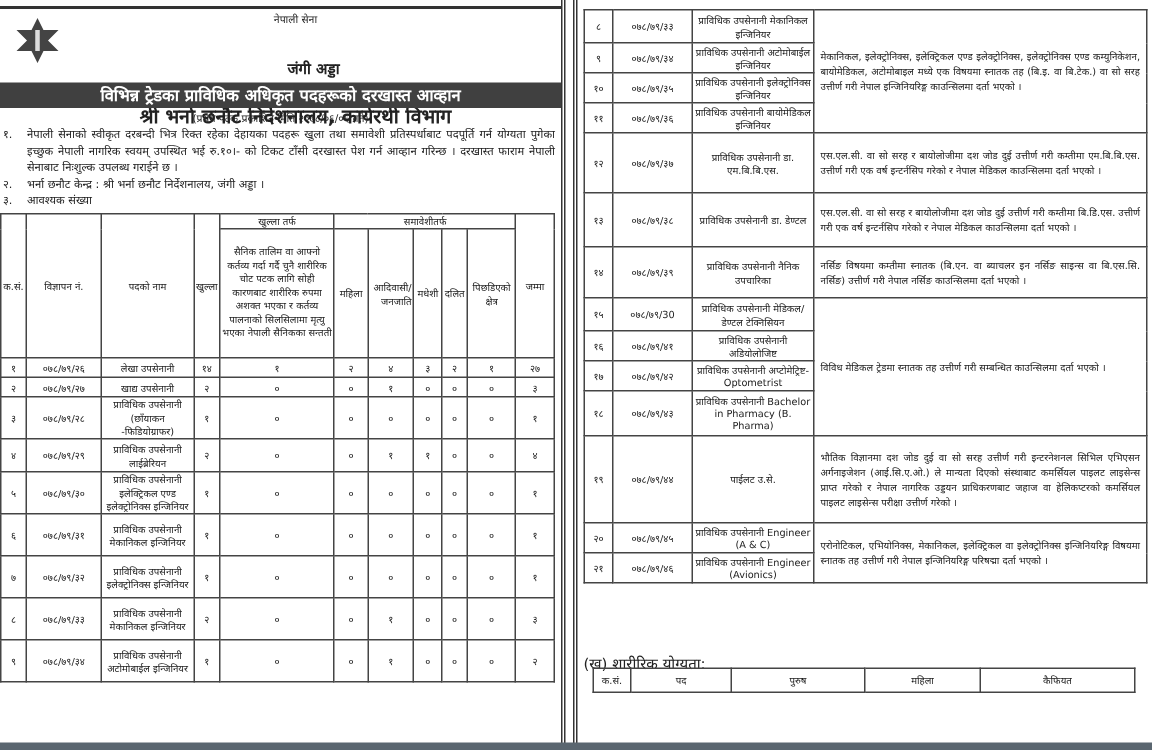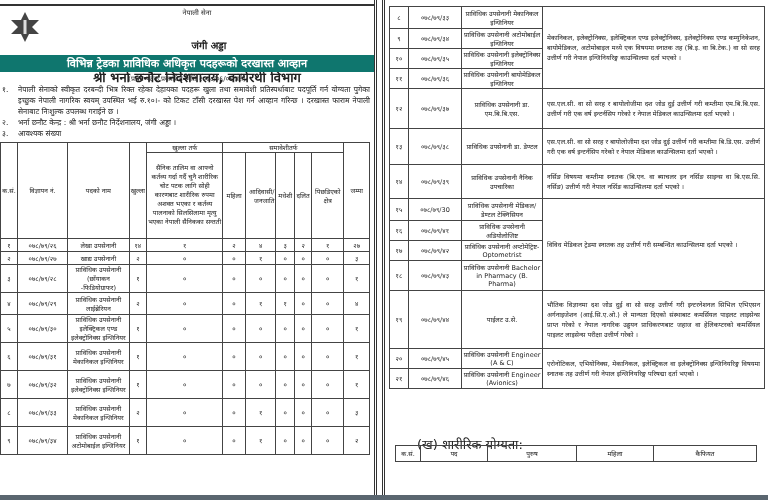--- a/index.html
+++ b/index.html
@@ -6,31 +6,31 @@
   body { width:768px; height:500px; overflow:hidden; background:#fff; font-family:"DejaVu Sans", sans-serif; color:#222; position:relative; }
   .panel { position:absolute; top:0; height:500px; background:#fff; overflow:hidden; }
   .left { left:0; width:374px; border-right:3px double #333; }
   .right { left:382px; width:384px; border-left:3px double #333; }
   .topline { position:absolute; left:0; right:0; top:4px; border-top:2px solid #333; }
   .emblem { position:absolute; left:8px; top:10px; width:34px; height:34px; }
   .hdr { position:absolute; left:0; right:0; text-align:center;padding-left:20px; }
   .h-small { top:8px; font-size:7px; }
   .h-big { top:20px; font-size:13px; font-weight:bold;margin-top:48px; }
   .h-mid { top:38px; font-size:10px; font-weight:bold;margin-left:24px; }
-  .banner { position:absolute; left:0; right:0; top:55px; height:17px; background:#0f766e; color:#fff; font-size:11px; text-align:center; line-height:17px; font-weight:bold; }
+  .banner { position:absolute; left:0; right:0; top:55px; height:17px; background:#404040; color:#fff; font-size:11px; text-align:center; line-height:17px; font-weight:bold; }
   .pubdate { position:absolute; left:0; right:0; top:74px; font-size:7px; text-align:center; }
   .para { position:absolute; left:0; right:4px; font-size:7.5px; line-height:11px; }
   .para .num { position:absolute; left:2px; }
   .para .txt { margin-left:18px; text-align:justify; }
   table { border-collapse:collapse; font-size:6.5px; position:absolute; }
   td, th { border:1px solid #444; text-align:center; vertical-align:middle; padding:0 1px; font-weight:normal; }
   #ltable { left:0; top:142px; width:370px; }
   #rtable { left:4px; top:6px; width:376px; }
   #rtable td.q { text-align:justify; font-size:6.5px; line-height:10px; padding:1px 4px; }
-  .physhead { position:absolute; left:4px; top:435px; font-size:13px;margin-left:28px; }
+  .physhead { position:absolute; left:4px; top:435px; font-size:10px; }
   #ptable { left:10px; top:445px; width:362px; }
   .bottombar { position:absolute; left:0; right:0; bottom:0; height:5px; background:#5a6670; }
 </style>
 </head>
 <body>
 
 <div class="panel left">
   <div class="topline"></div>
   <svg class="emblem" viewBox="0 0 34 34">
     <polygon points="17,2 21,10 31,10 24,17 31,24 21,24 17,32 13,24 3,24 10,17 3,10 13,10" fill="#444"></polygon>

